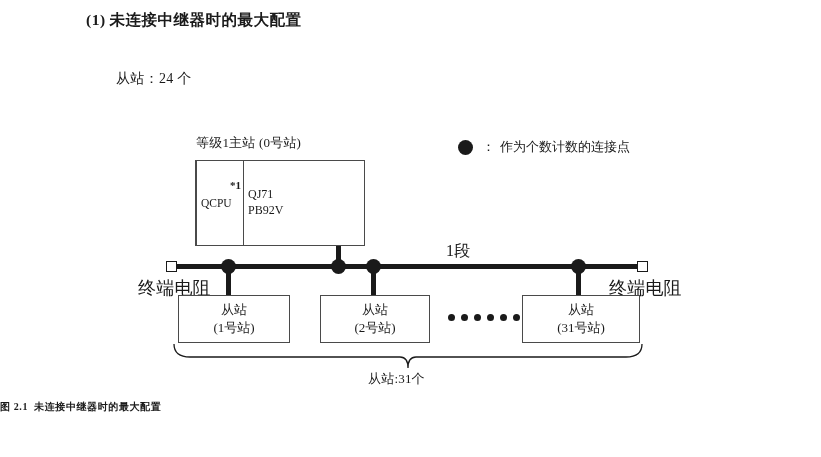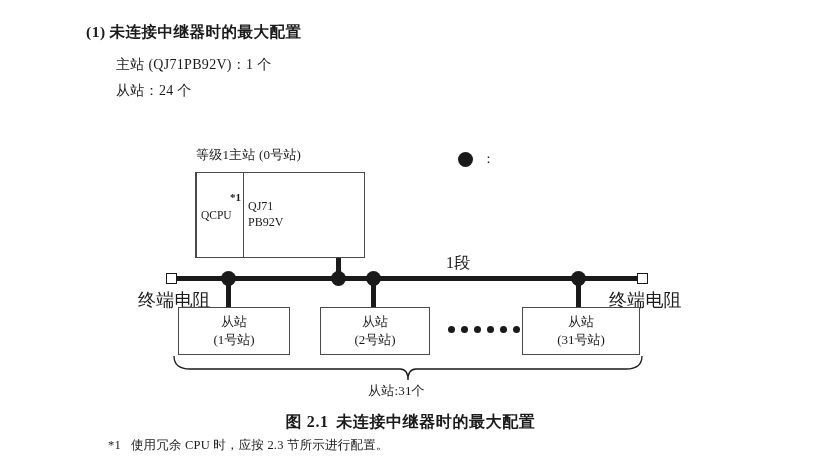--- a/index.html
+++ b/index.html
@@ -8,21 +8,21 @@
     background: #ffffff;
   }
   body {
     width: 821px;
     height: 457px;
     position: relative;
     font-family: "Liberation Serif", "DejaVu Serif", serif;
     color: #1a1a1a;
     overflow: hidden;
   }
-  .page { position: absolute; inset: 0; margin-top: 12px; }
+  .page { position: absolute; inset: 0; }
 
   
   .sec-heading {
     position: absolute;
     left: 86px; top: 10px;
     font-size: 15.5px;
     font-weight: bold;
     letter-spacing: 0.5px;
     white-space: nowrap;
   }
@@ -195,22 +195,21 @@
     margin-right: 9px;
     flex: none;
   }
   .legend-colon { margin-right: 5px; }
 
   
   .fig-caption {
     position: absolute;
     left: 0; top: 400px;
     width: 821px;
-    text-align: center;
-    font-size: 16px;
+    font-size: 10px;
     font-weight: bold;
     letter-spacing: 0.6px;
   }
   .fig-caption .cap-num { margin-right: 3px; }
 
   .footnote {
     position: absolute;
     left: 108px; top: 425px;
     font-size: 12.5px;
     white-space: nowrap;
@@ -220,21 +219,20 @@
 </style>
 </head>
 <body>
 
 <div class="page">
 
   <div class="sec-heading">
     <span class="num">(1)</span><span>未连接中继器时的最大配置</span>
   </div>
 
-  <div class="spec-line l1">主站 (QJ71PB92V)：1 个</div>
   <div class="spec-line l2">从站：24 个</div>
 
   <div class="diagram">
 
     <div class="lbl master-label">等级1主站 (0号站)</div>
 
     <div class="rack">
       <div class="rack-cell cell-cpu">
         <span class="cpu-text">QCPU</span>
         <span class="footnote-mark">*1</span>
@@ -290,26 +288,24 @@
     <div class="brace-wrap">
       <svg width="472" height="26" viewBox="0 0 472 26">
         <path d="M2,0 Q2,13 18,13 L228,13 Q236,13 236,24 Q236,13 244,13 L454,13 Q470,13 470,0" fill="none" stroke="#1a1a1a" stroke-width="1.3" stroke-linecap="round"></path>
       </svg>
     </div>
     <div class="lbl brace-label">从站:31个</div>
 
     <div class="legend">
       <span class="legend-dot"></span>
       <span class="legend-colon">：</span>
+      <span>作为个数计数的连接点</span>
     </div>
 
   </div>
 
   <div class="fig-caption">
     <span class="cap-num">图 2.1</span>
     <span>未连接中继器时的最大配置</span>
   </div>
 
-  <div class="footnote">
-    <span class="fn-mark">*1</span><span>使用冗余 CPU 时，应按 2.3 节所示进行配置。</span>
-  </div>
 
 </div>
 
 </body></html>

